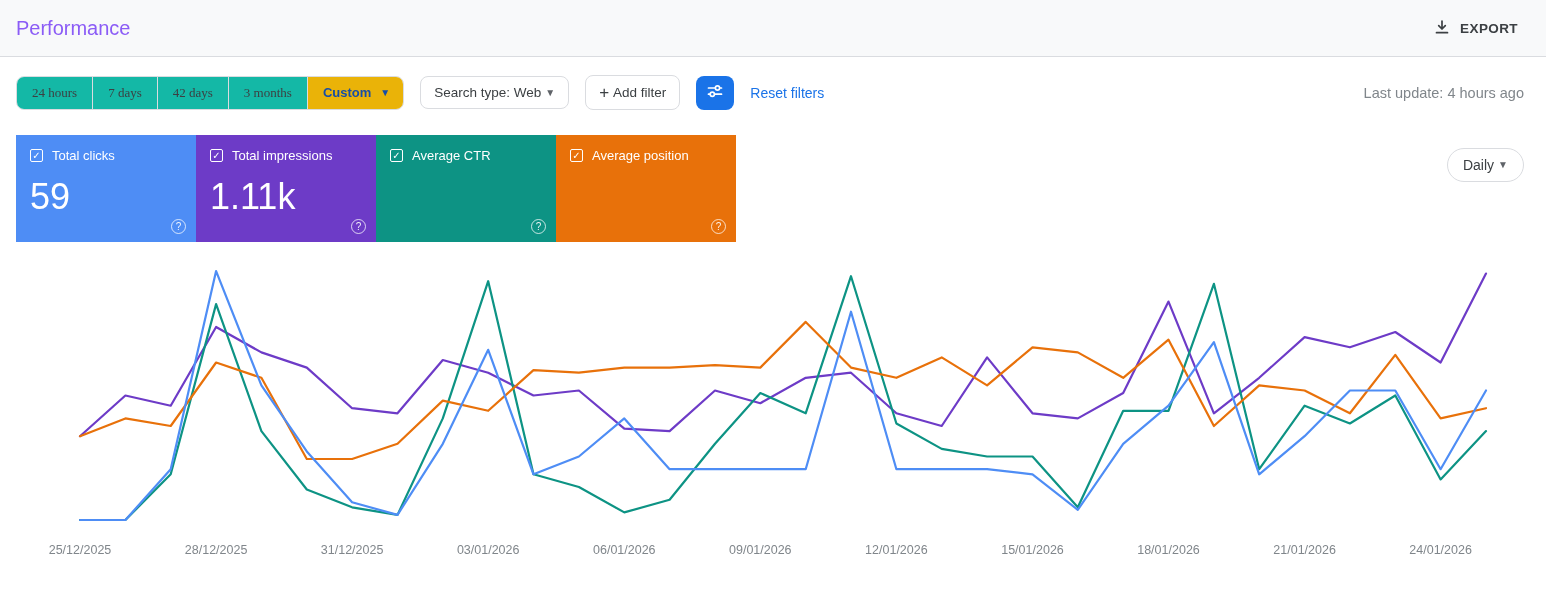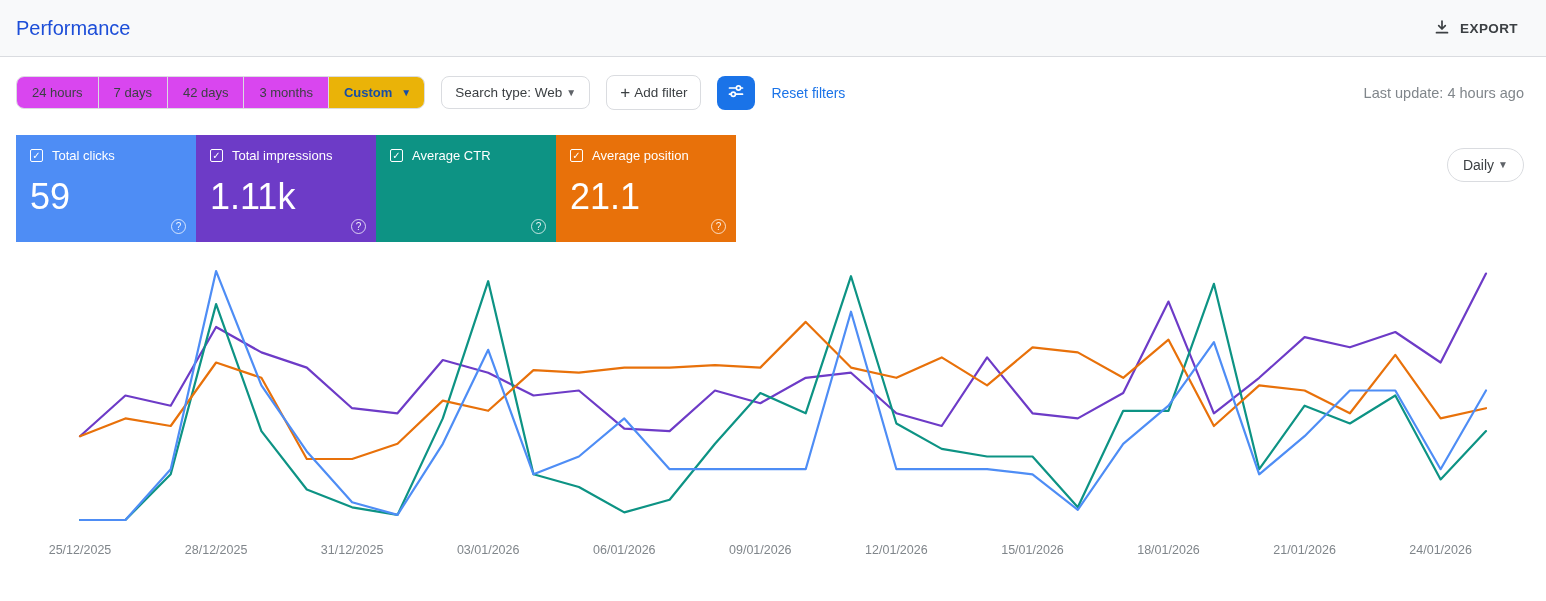--- a/index.html
+++ b/index.html
@@ -15,41 +15,42 @@
   
   .topbar {
     height: 57px;
     background: #f8f9fa;
     border-bottom: 1px solid #dadce0;
     display: flex;
     align-items: center;
     justify-content: space-between;
     padding: 0 22px 0 16px;
   }
-  .page-title { font-size: 20px; color: #1d4ed8; }
+  .page-title { font-size: 20px; color: #8b5cf6; }
   .export-btn {
     display: flex; align-items: center; gap: 9px;
     font-size: 13.5px; font-weight: 600; letter-spacing: .4px;
     color: #3c4043; background: none; border: none; cursor: pointer;
     font-family: "Liberation Sans", sans-serif;
   }
   
   .filter-row {
     display: flex; align-items: center;
     padding: 18px 22px 10px 16px;
     gap: 16px;
   }
   .chip-group {
     display: flex; border: 1px solid #dadce0; border-radius: 8px;
     overflow: hidden; background: #fff;
   }
   .chip {
     padding: 8px 15px; font-size: 13px; color: #3c4043;
     border-right: 1px solid #dadce0; cursor: pointer; white-space: nowrap;
-    background: #d946ef;
+    background: #14b8a6;
+    font-family: Liberation Serif, serif;
   }
   .chip-custom {
     display: flex; align-items: center; gap: 9px;
     padding: 8px 13px 8px 15px; font-size: 13px; font-weight: 600;
     background: #eab308; color: #174ea6; cursor: pointer; white-space: nowrap;
   }
   .caret { font-size: 10px; line-height: 1; }
   .caret.grey { color: #5f6368; }
   .pill {
     display: flex; align-items: center; gap: 4px;
@@ -181,21 +182,20 @@
           <span class="cbx">✓</span>
           <span>Average CTR</span>
         </div>
         <span class="help-icon">?</span>
       </div>
       <div class="metric-card" style="background: rgb(232, 113, 10);">
         <div class="card-top">
           <span class="cbx">✓</span>
           <span>Average position</span>
         </div>
-        <div class="card-value">21.1</div>
         <span class="help-icon">?</span>
       </div>
     </div>
   <button class="daily-btn">
     <span>Daily</span>
     <span class="caret grey">▼</span>
   </button>
 </div>
 
 <div class="chart-wrap">

